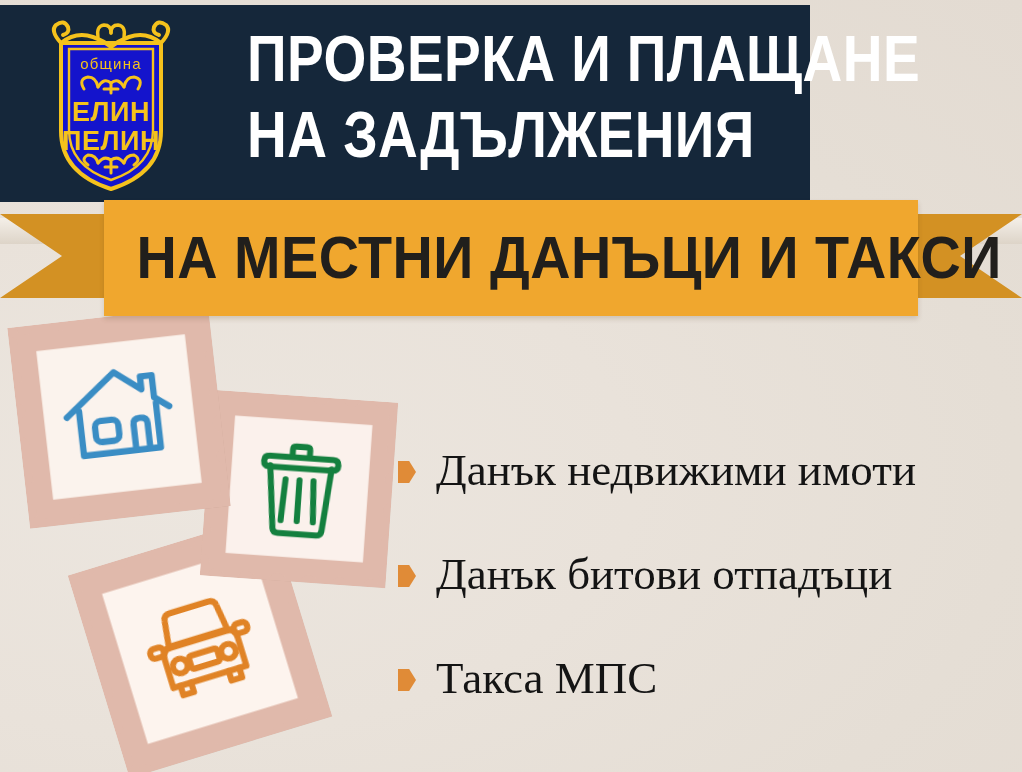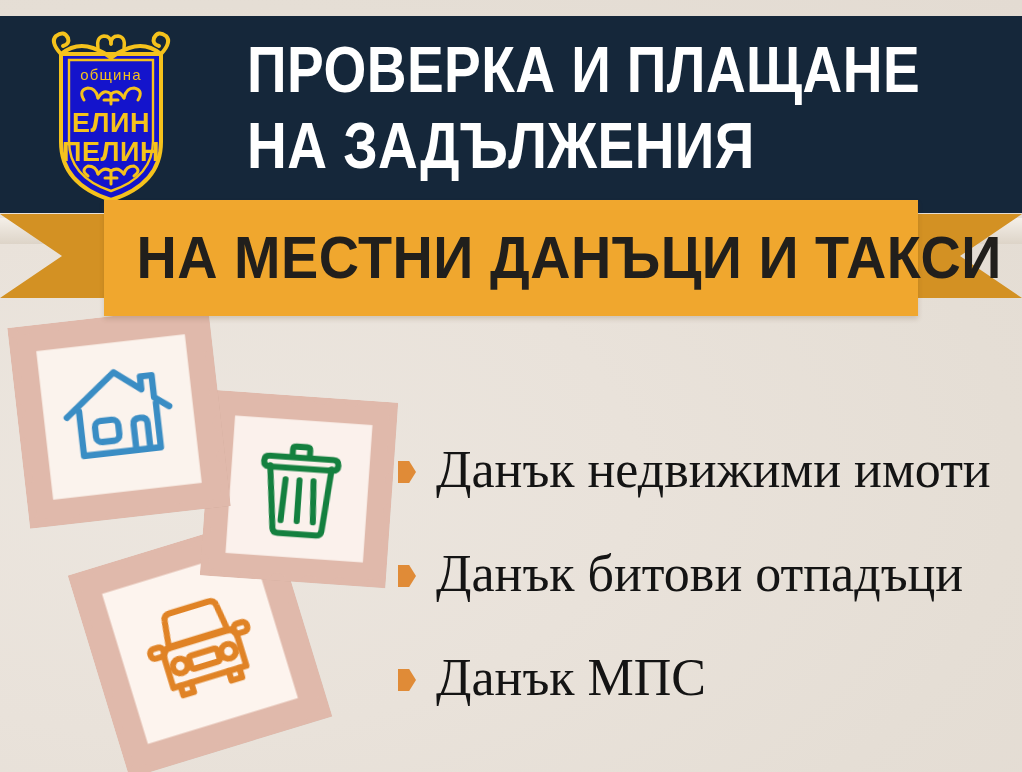--- a/index.html
+++ b/index.html
@@ -15,22 +15,22 @@
   #poster {
     position:absolute; left:0; top:0;
     width:1022px; height:772px;
     background:
       radial-gradient(ellipse at 18% 62%, #ece6df 0%, #e9e2da 38%, #e5ded5 70%, #e3dbd2 100%);
     overflow:hidden;
   }
 
   
   .header {
-    position:absolute; left:0; top:16px;
-    width:1022px; height:197px;
+    position:absolute; left:0; top:5px;
+    width:810px; height:197px;
     background:#15273a;
     z-index:5;
   }
 
   
   .crest {
     position:absolute; left:38px; top:8px;
     width:146px; height:182px;
   }
   .crest svg { display:block; width:146px; height:182px; }
@@ -137,21 +137,21 @@
   .bullet-marker {
     width:18px; height:22px; flex:0 0 18px;
     background:#e08b37;
     clip-path:polygon(0 0, 62% 0, 100% 50%, 62% 100%, 0 100%);
     margin-right:20px;
     margin-top:4px;
   }
   .bullet-text {
     color:#141414;
     font-family:"Liberation Serif","DejaVu Serif",serif;
-    font-size:52px;
+    font-size:45px;
     line-height:50px;
     white-space:nowrap;
   }
 </style>
 </head>
 <body>
 
 <div id="poster">
 
   <div class="header">
@@ -371,17 +371,17 @@
     <div class="bullet-row">
       <span class="bullet-marker"></span>
       <span class="bullet-text">Данък недвижими имоти</span>
     </div>
     <div class="bullet-row">
       <span class="bullet-marker"></span>
       <span class="bullet-text">Данък битови отпадъци</span>
     </div>
     <div class="bullet-row">
       <span class="bullet-marker"></span>
-      <span class="bullet-text">Данък МПС</span>
+      <span class="bullet-text">Такса МПС</span>
     </div>
   </div>
 
 </div>
 
 </body></html>

